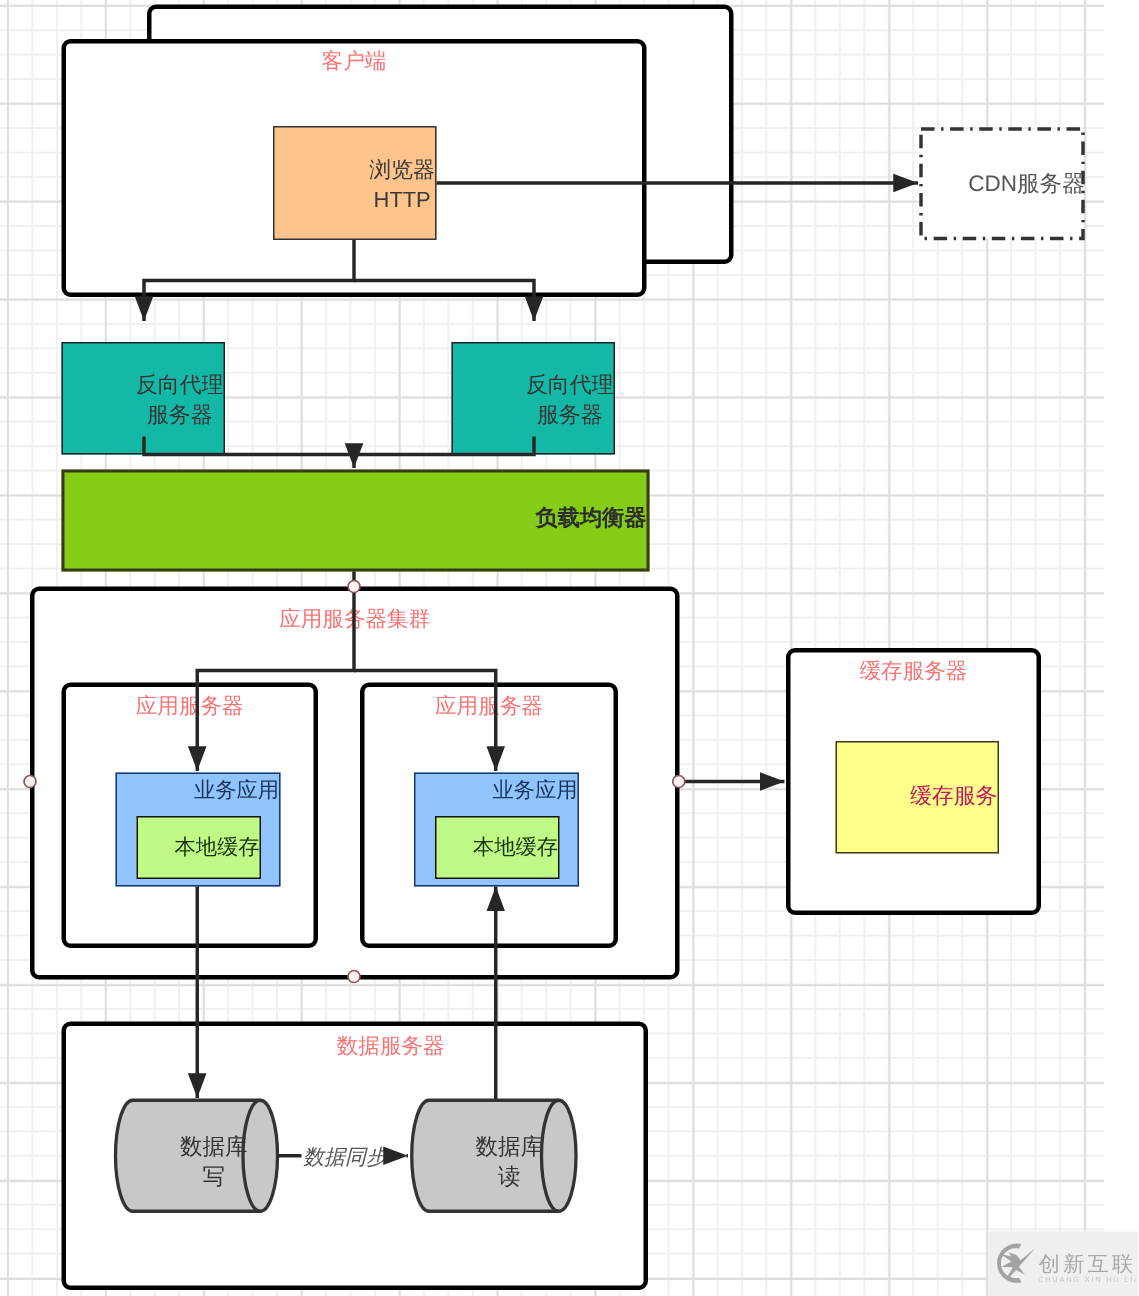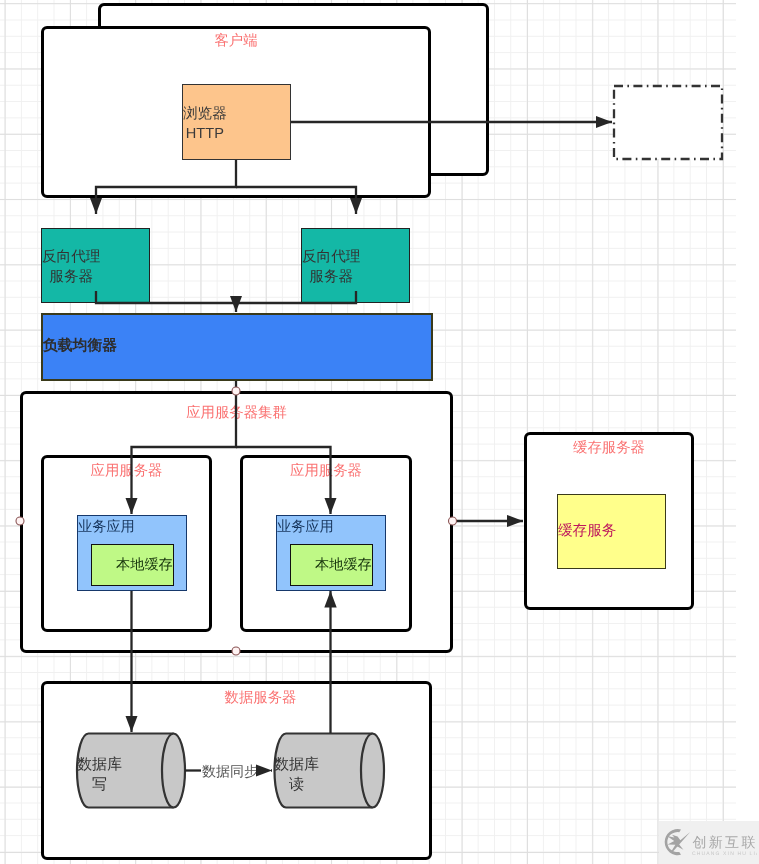--- a/index.html
+++ b/index.html
@@ -16,35 +16,35 @@
     position:absolute;left:0;top:0;width:736px;height:864px;
     background-color:#ffffff;
     background-image:
       linear-gradient(to right, #dedede 1px, transparent 1px),
       linear-gradient(to bottom, #dedede 1px, transparent 1px),
       linear-gradient(to right, #f0f0f0 1px, transparent 1px),
       linear-gradient(to bottom, #f0f0f0 1px, transparent 1px);
     background-size:65.3px 65.3px,65.3px 65.3px,16.325px 16.325px,16.325px 16.325px;
     background-position:4.6px 3.2px,4.6px 3.2px,4.6px 3.2px,4.6px 3.2px;
   }
-  .node{position:absolute;box-sizing:border-box;display:flex;align-items:center;justify-content:flex-start;
+  .node{position:absolute;box-sizing:border-box;display:flex;align-items:center;justify-content:flex-end;
         text-align:center;line-height:1.3;white-space:pre-line;color:#333333;}
   svg.wires{position:absolute;left:0;top:0;width:759px;height:864px;overflow:visible;}
 
   
   .group{border:3px solid #000;border-radius:6px;background:transparent;}
   .grouplabel{position:absolute;color:#fa7272;font-size:14.4px;letter-spacing:0px;
               white-space:nowrap;text-align:center;}
 
   
   .plain{border:1.6px solid #222;background:#14b8a6;margin-top:12px;}
 
   .browser{border:1.6px solid #333;background:#fdc58c;font-size:14.6px;color:#3a3a3a;line-height:1.33;padding-top:5px;}
   .cdn{border:2px dashed #333;background:#fff;font-size:15px;color:#555;}
-  .lbal{border:2px solid #3a3a1a;background:#3b82f6;font-size:14.8px;color:#2d2d2d;font-weight:700;padding-top:0;}
+  .lbal{border:2px solid #3a3a1a;background:#84cc16;font-size:14.8px;color:#2d2d2d;font-weight:700;padding-top:0;}
   .bizapp{border:1.6px solid #16386b;background:#91c4fc;font-size:14.2px;color:#17355c;
           align-items:flex-start;padding-top:2px;}
   .localcache{border:1.8px solid #111;background:#bff986;font-size:14.2px;color:#16330c;padding-left:24px;}
   .cacheservice{border:1.8px solid #3a3a1a;background:#ffff8b;font-size:14.6px;color:#be185d;}
   .appsrv{border:3px solid #000;border-radius:6px;background:#fff;}
 </style>
 </head>
 <body>
 
 <div id="canvas">
@@ -53,20 +53,21 @@
   <div class="node group" style="left:98px;top:3px;width:391px;height:173px;background:#fff;"></div>
   <div class="node group" style="left:41px;top:26px;width:390px;height:172px;background:#fff;"></div>
   <div class="grouplabel" style="left:41px;top:32px;width:390px;">客户端</div>
 
   <div class="node browser" style="left:182px;top:84px;width:109px;height:76px;"><span>浏览器
 HTTP</span></div>
 
   <svg class="wires" viewBox="0 0 759 864" width="759" height="864">
     <rect x="614" y="86" width="108" height="73" fill="#ffffff" stroke="#333333" stroke-width="2.3" stroke-dasharray="9 4.4 1.6 4.4" stroke-linecap="butt"></rect>
   </svg>
+  <div class="node cdn" style="left:613px;top:85px;width:110px;height:75px;border:none;background:transparent;"><span>CDN服务器</span></div>
 
   <div class="node plain" style="left:41px;top:216px;width:109px;height:75px;font-size:14.6px;line-height:1.33;padding-top:4px;"><span>反向代理
 服务器</span></div>
   <div class="node plain" style="left:301px;top:216px;width:109px;height:75px;font-size:14.6px;line-height:1.33;padding-top:4px;"><span>反向代理
 服务器</span></div>
 
   <div class="node lbal" style="left:41px;top:313px;width:392px;height:68px;"><span>负载均衡器</span></div>
 
   <div class="node group" style="left:20px;top:391px;width:433px;height:262px;background:#fff;"></div>
   <div class="grouplabel" style="left:20px;top:404px;width:433px;">应用服务器集群</div>
@@ -100,21 +101,21 @@
         <path d="M 286 733.5 L 372.5 733.5 A 11.5 37 0 0 1 372.5 807.5 L 286 807.5 A 11.5 37 0 0 1 286 733.5 Z"></path>
         <path d="M 372.5 733.5 A 11.5 37 0 0 0 372.5 807.5" fill="none"></path>
       </g>
     </g>
   </svg>
   <div class="node" style="left:77px;top:733px;width:88px;height:75px;font-size:15px;color:#333;line-height:1.3;padding-top:8px;"><span>数据库
 写</span></div>
   <div class="node" style="left:274px;top:733px;width:88px;height:75px;font-size:15px;color:#333;line-height:1.3;padding-top:8px;"><span>数据库
 读</span></div>
 
-  <div class="node" style="left:202px;top:761px;width:57px;height:20px;font-size:14px;color:#555;background:#fff;justify-content:flex-start;"><span>数据同步</span></div>
+  <div class="node" style="left:202px;top:761px;width:57px;height:20px;font-size:14px;color:#555;background:#fff;justify-content:flex-start;font-style:italic;"><span>数据同步</span></div>
 
   <svg class="wires" viewBox="0 0 759 864" width="759" height="864">
     <defs>
       <marker id="ah" markerWidth="18" markerHeight="13" refX="16.5" refY="6.5" orient="auto" markerUnits="userSpaceOnUse">
         <path d="M0,0.3 L16.5,6.5 L0,12.7 z" fill="#262626"></path>
       </marker>
     </defs>
     <g stroke="#262626" stroke-width="2.3" fill="none">
 
       <path d="M 291 122 L 612 122" marker-end="url(#ah)"></path>

